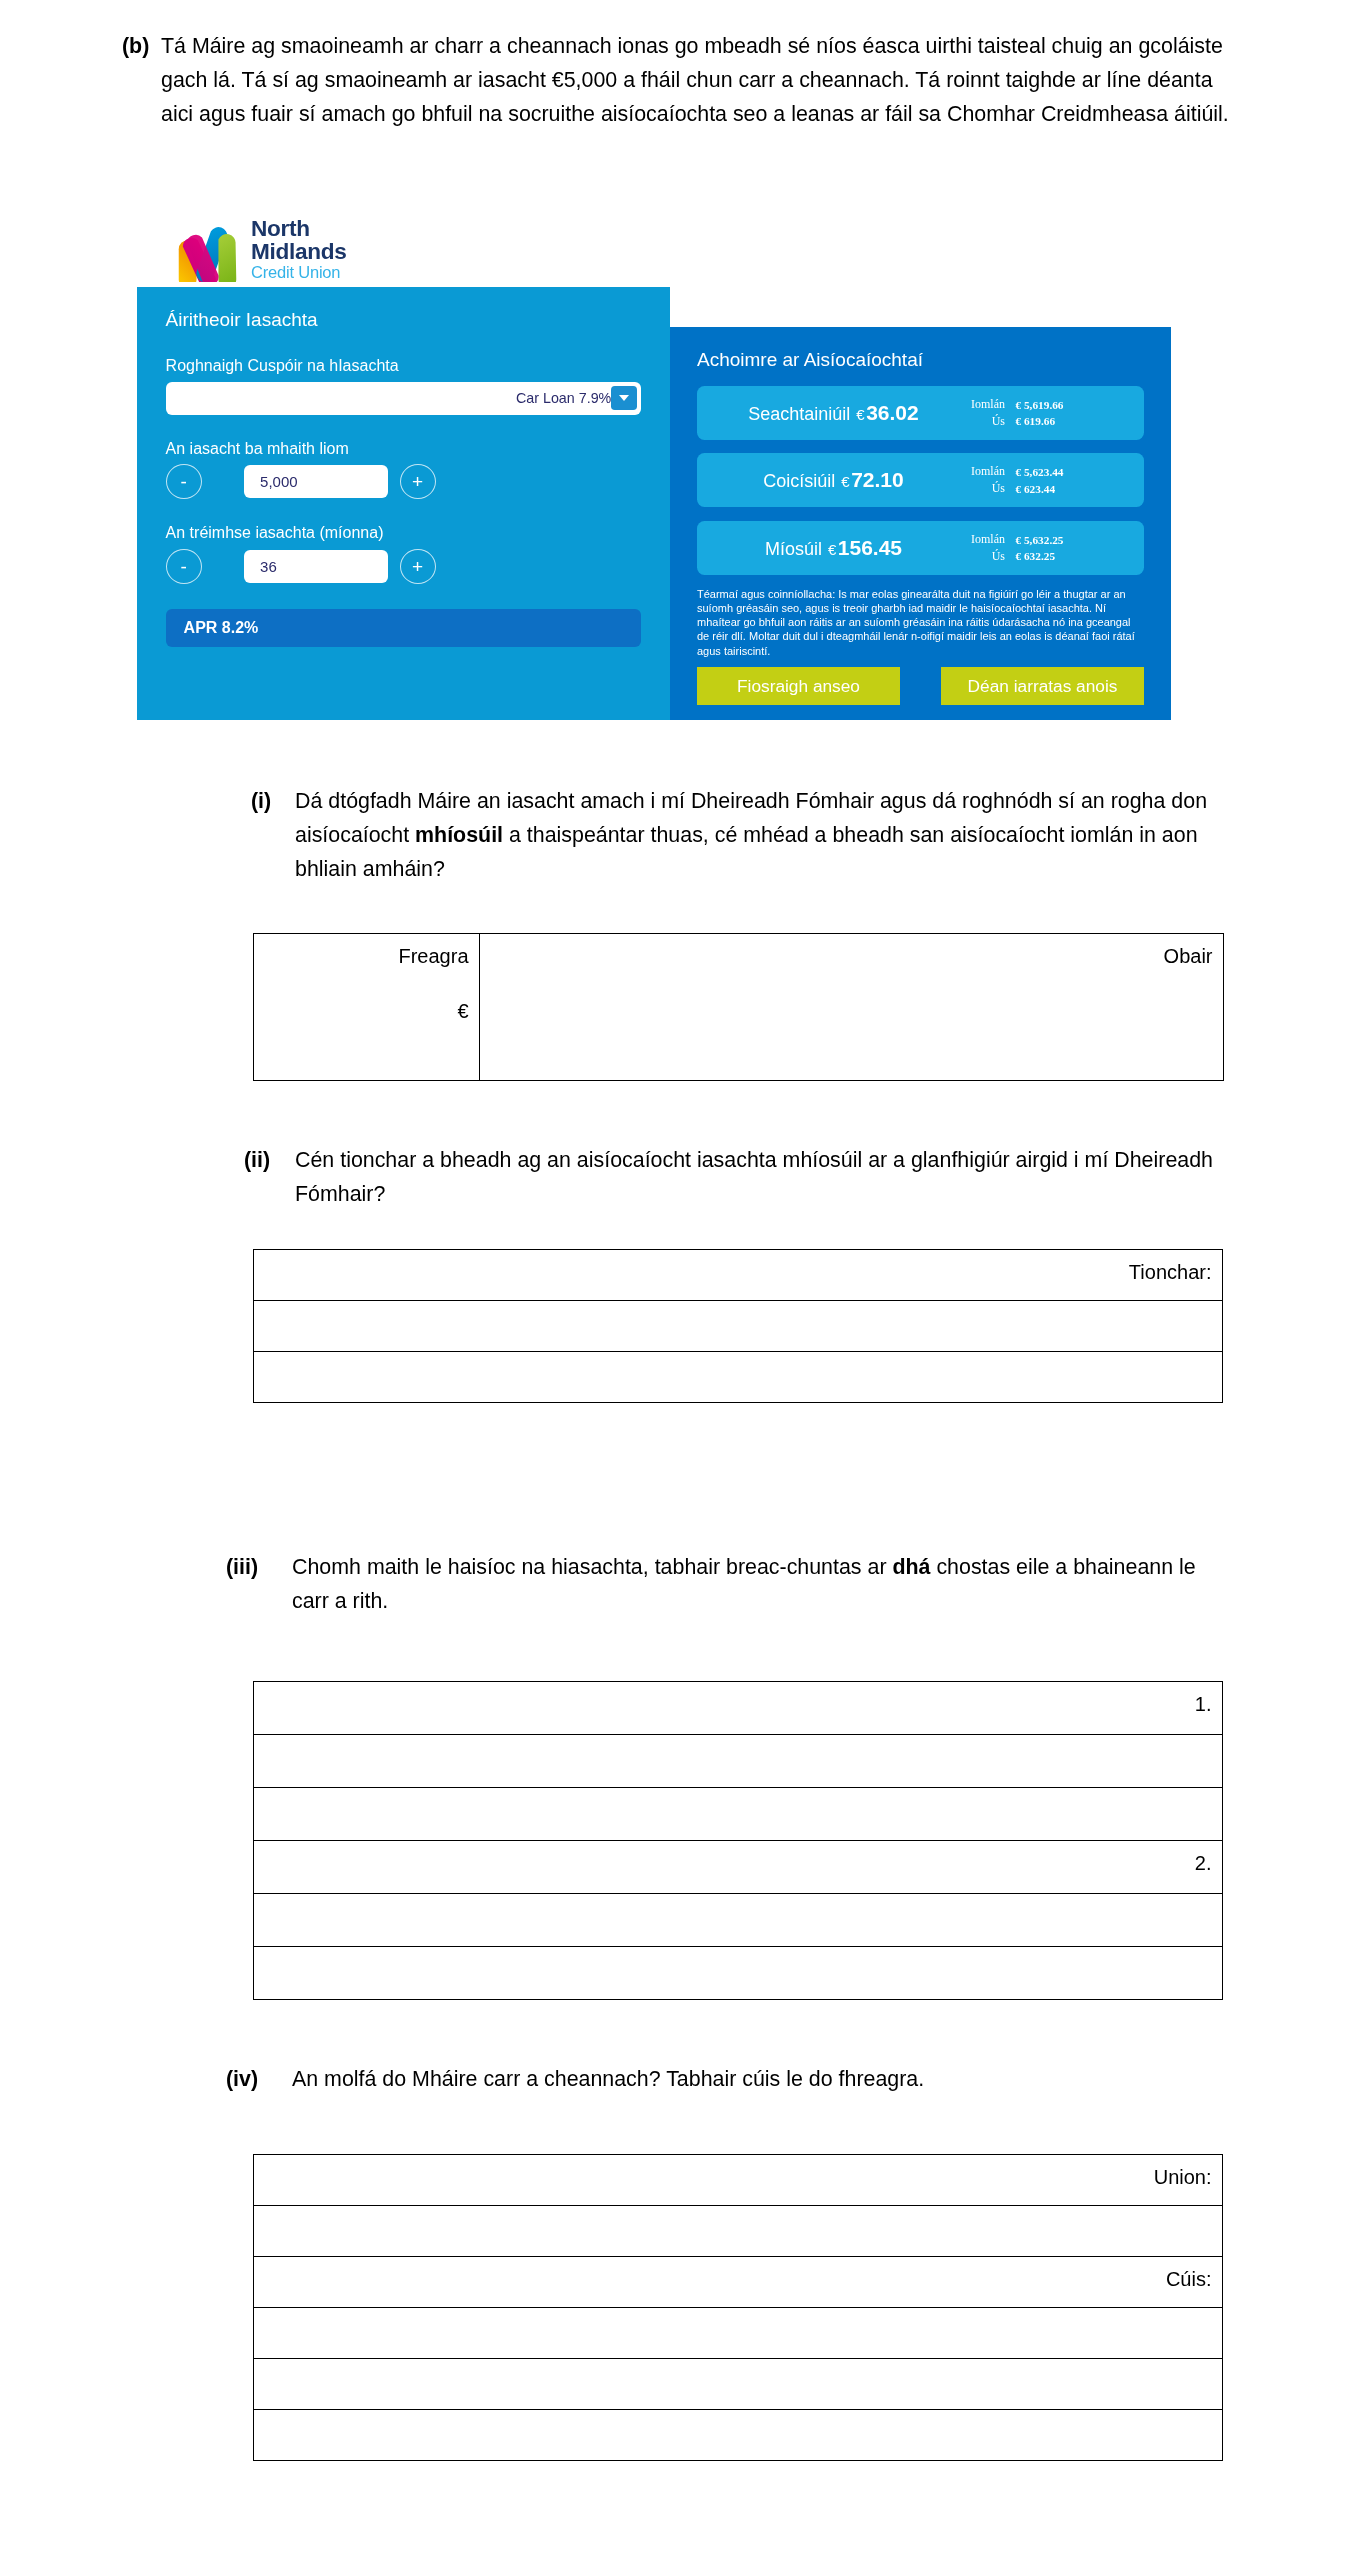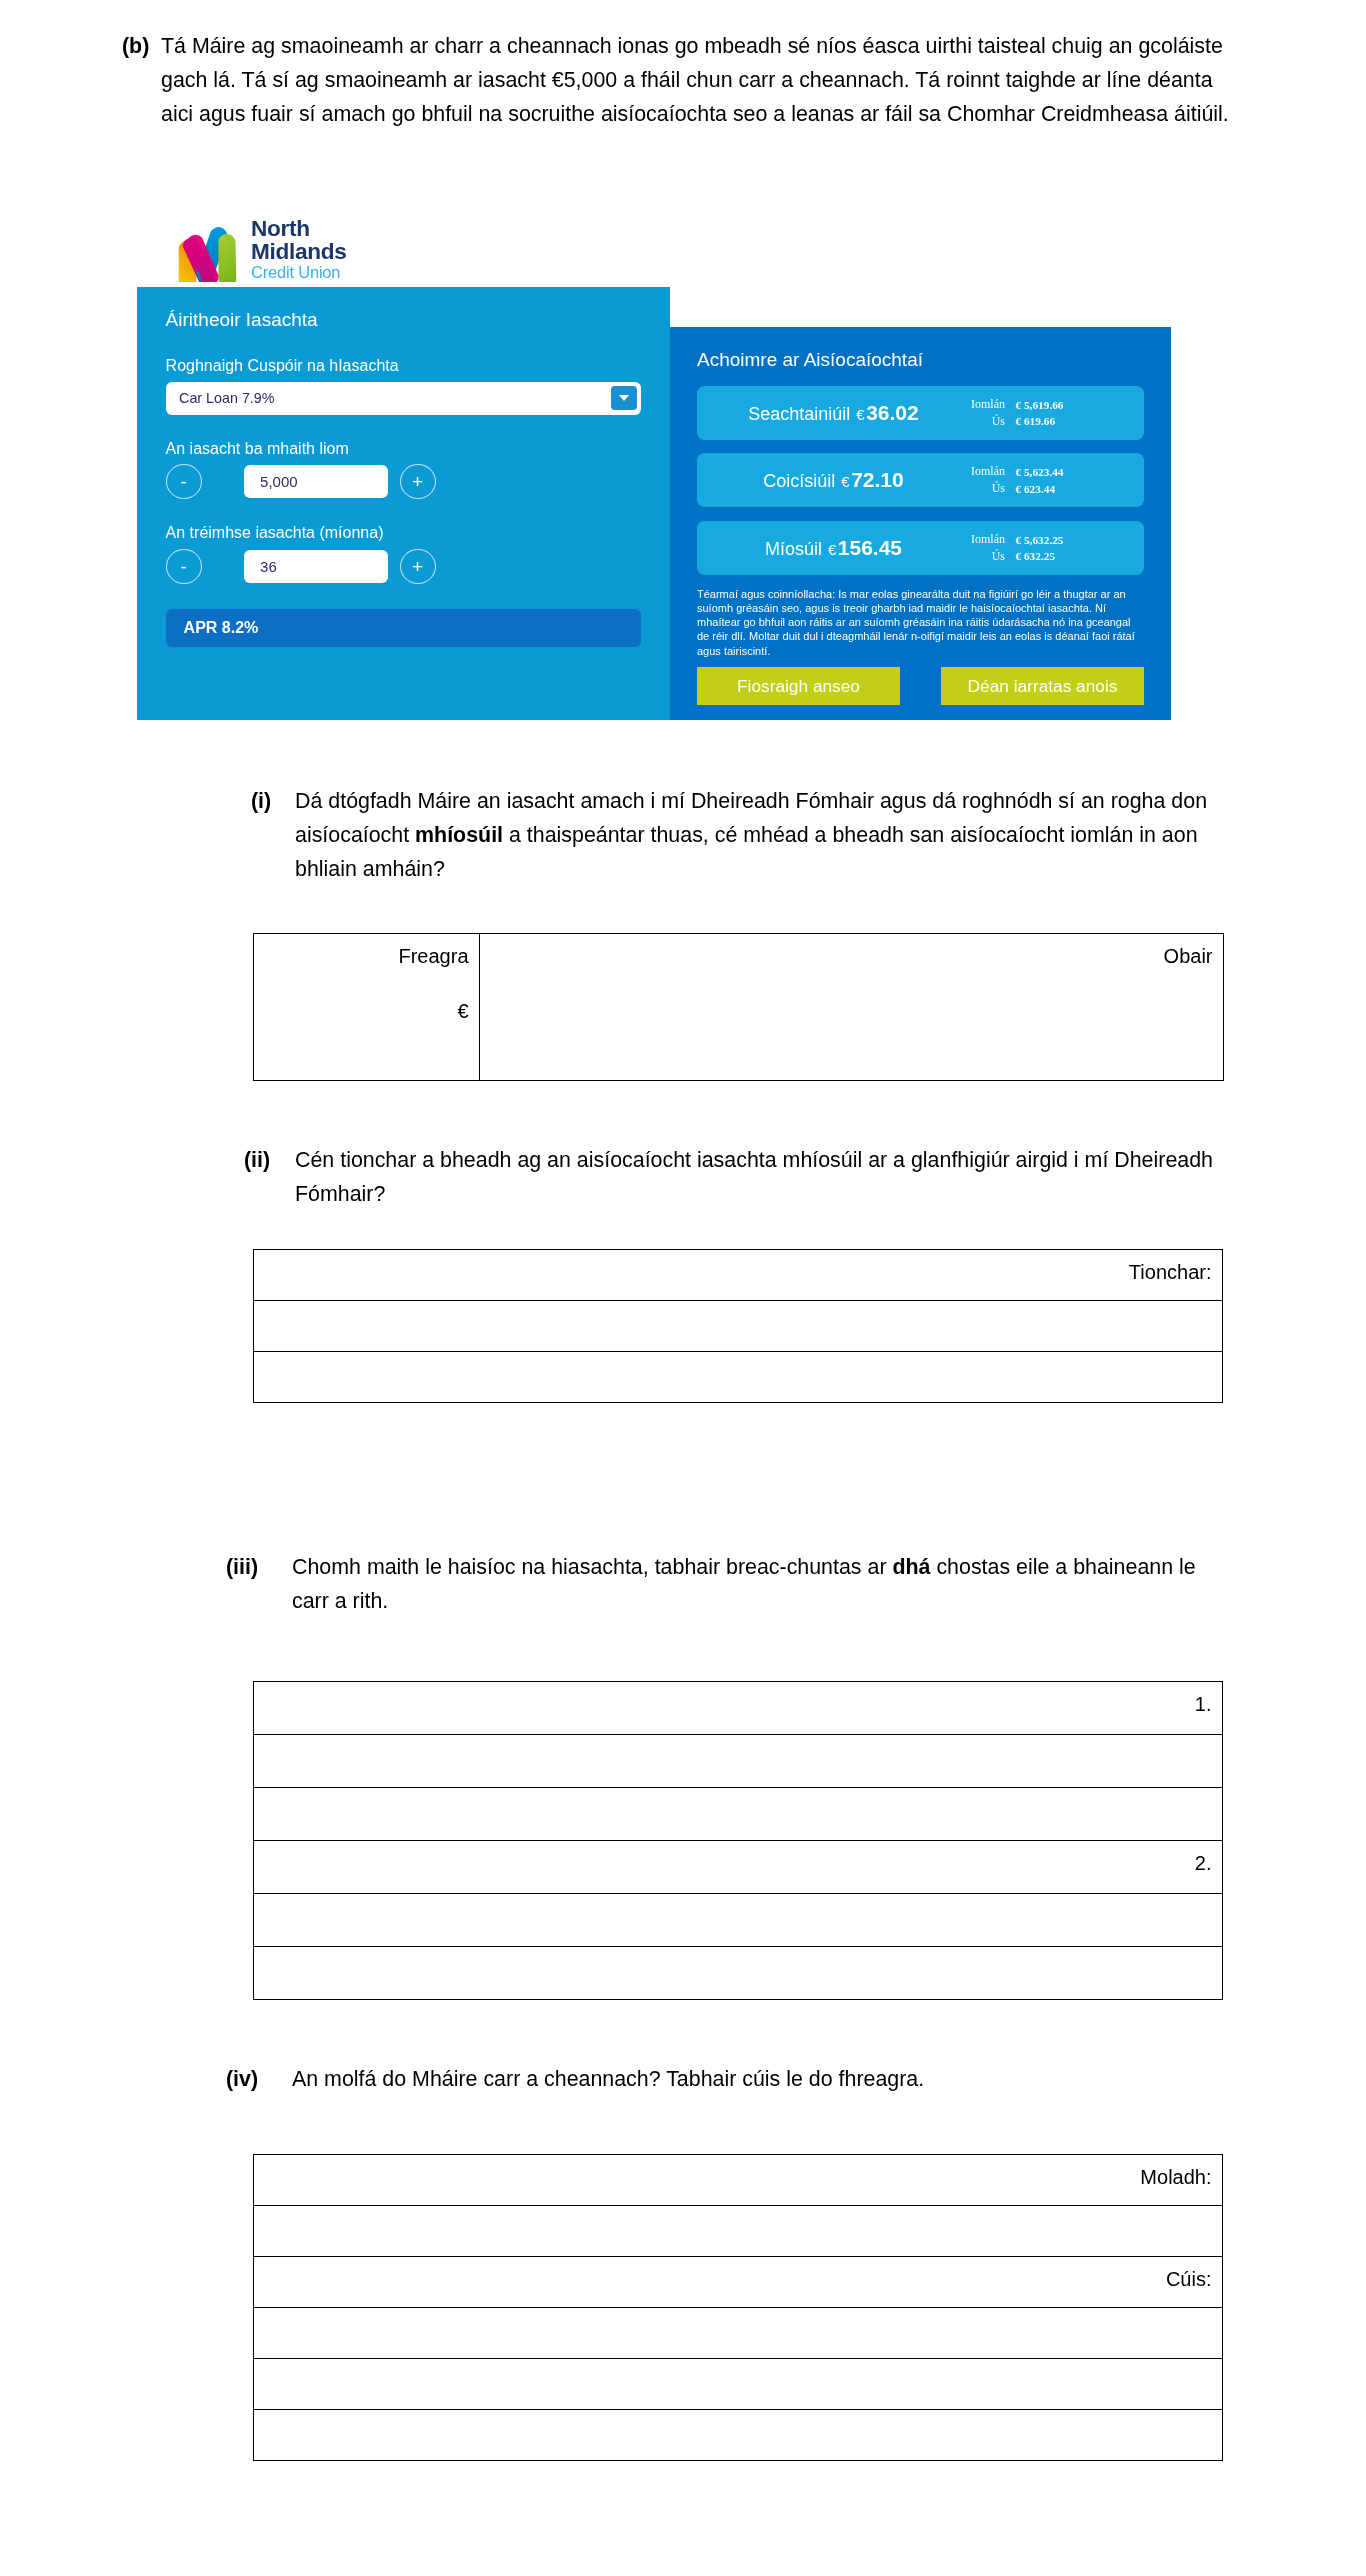--- a/index.html
+++ b/index.html
@@ -107,21 +107,21 @@
     margin-bottom: 6px;
   }
 
   .cu-select {
     background: #ffffff;
     border-radius: 6px;
     height: 33px;
     display: flex;
     align-items: center;
     padding: 0 4.5px 0 13.5px;
-    justify-content: space-between;
+    justify-content: flex-end;
   }
   .cu-select-value {
     font-size: 14.3px;
     color: #2b2b6b;
   }
   .cu-select-arrow {
     width: 25.6px; height: 24px;
     background: #1a8fd1;
     border-radius: 3.8px;
     display:flex; align-items:center; justify-content:center;
@@ -474,21 +474,21 @@
   </table>
 
   <div class="q" style="left:226px; top:2062px; width:1007px;">
     <div class="q-num" style="flex:0 0 66px;">(iv)</div>
     <div class="q-text">An molfá do Mháire carr a cheannach? Tabhair cúis le do fhreagra.</div>
   </div>
 
   <table class="ansbox" style="left:253px; top:2154px; width:970px;">
     <tbody>
       <tr>
-          <td style="height:51px;">Moladh:</td>
+          <td style="height:51px;">Union:</td>
         </tr>
       <tr>
           <td style="height:51px;"></td>
         </tr>
       <tr>
           <td style="height:51px;">Cúis:</td>
         </tr>
       <tr>
           <td style="height:51px;"></td>
         </tr>

